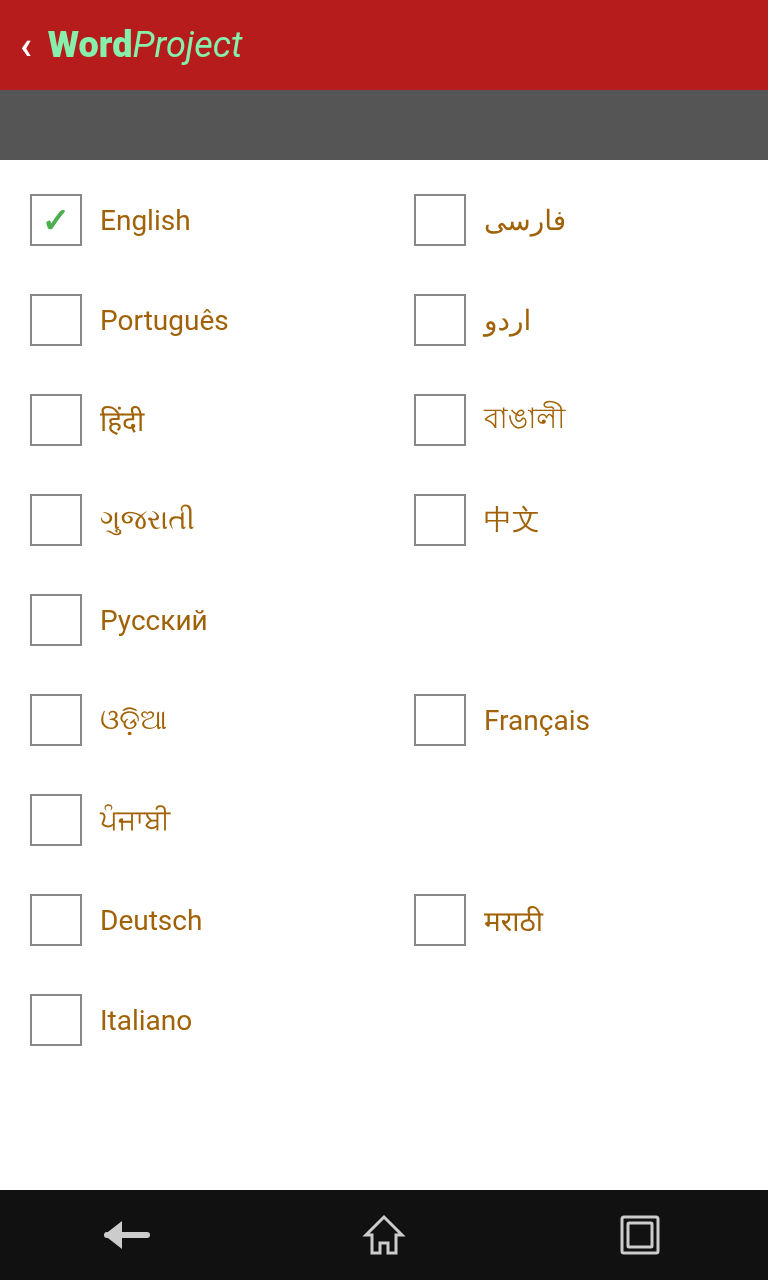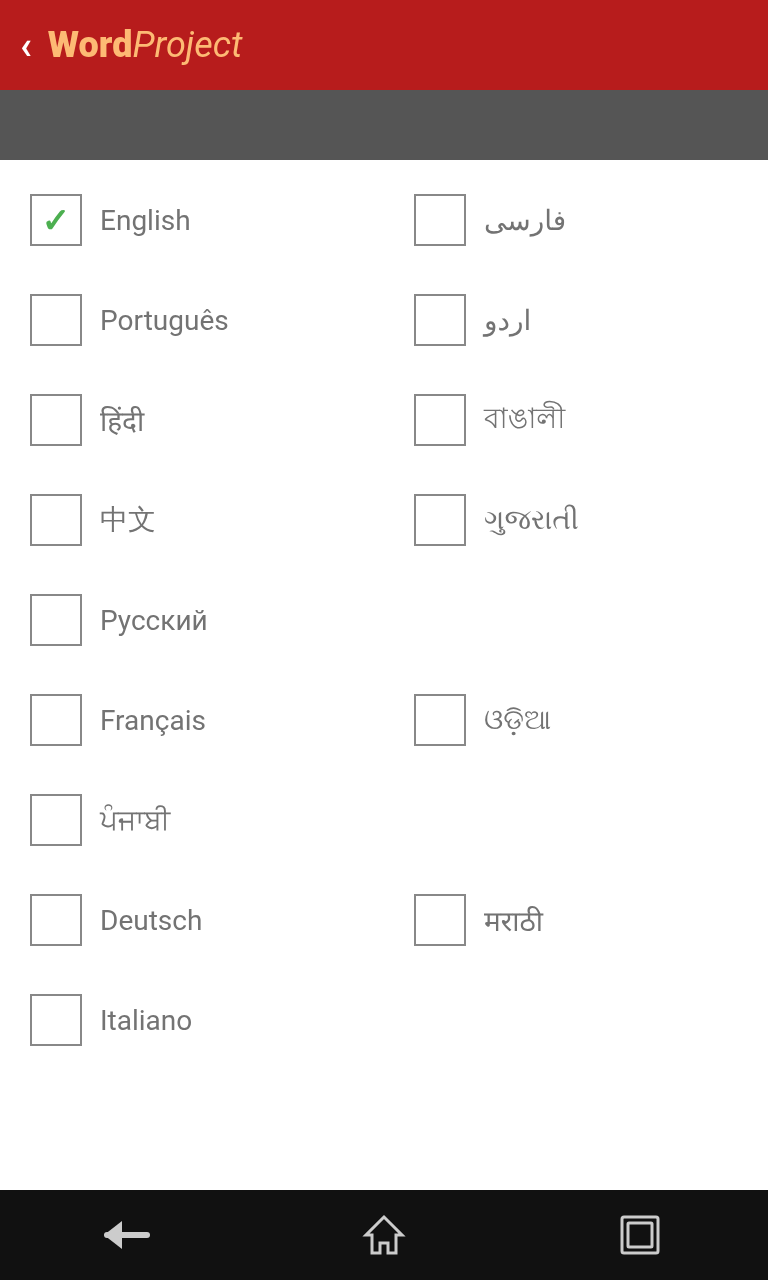--- a/index.html
+++ b/index.html
@@ -24,21 +24,21 @@
     }
     .back-btn {
       color: white;
       font-size: 38px;
       font-weight: bold;
       cursor: pointer;
       margin-right: 16px;
       line-height: 1;
     }
     .app-title {
-      color: #fdba74;
+      color: #86efac;
       font-size: 36px;
     }
     .app-title-bold {
       font-weight: 900;
     }
     .app-title-italic {
       font-style: italic;
       font-weight: 400;
     }
 
@@ -92,21 +92,21 @@
       background: #fff;
     }
     .checkmark {
       color: #4caf50;
       font-size: 34px;
       font-weight: bold;
       line-height: 1;
     }
     .lang-label {
       font-size: 28px;
-      color: #737373;
+      color: #a16207;
     }
 
     
     .bottom-nav {
       background: #111;
       height: 90px;
       display: flex;
       align-items: center;
       justify-content: space-around;
       flex-shrink: 0;
@@ -165,41 +165,41 @@
         <span class="lang-label">हिंदी</span>
       </div>
       <div class="lang-item">
         <div class="checkbox"></div>
         <span class="lang-label">বাঙালী</span>
       </div>
     </div>
     <div class="lang-row">
       <div class="lang-item">
         <div class="checkbox"></div>
+        <span class="lang-label">ગુજરાતી</span>
+      </div>
+      <div class="lang-item">
+        <div class="checkbox"></div>
         <span class="lang-label">中文</span>
       </div>
-      <div class="lang-item">
-        <div class="checkbox"></div>
-        <span class="lang-label">ગુજરાતી</span>
-      </div>
     </div>
     <div class="lang-row">
       <div class="lang-item">
         <div class="checkbox"></div>
         <span class="lang-label">Русский</span>
       </div>
     </div>
     <div class="lang-row">
       <div class="lang-item">
         <div class="checkbox"></div>
+        <span class="lang-label">ଓଡ଼ିଆ</span>
+      </div>
+      <div class="lang-item">
+        <div class="checkbox"></div>
         <span class="lang-label">Français</span>
-      </div>
-      <div class="lang-item">
-        <div class="checkbox"></div>
-        <span class="lang-label">ଓଡ଼ିଆ</span>
       </div>
     </div>
     <div class="lang-row">
       <div class="lang-item">
         <div class="checkbox"></div>
         <span class="lang-label">ਪੰਜਾਬੀ</span>
       </div>
     </div>
     <div class="lang-row">
       <div class="lang-item">

